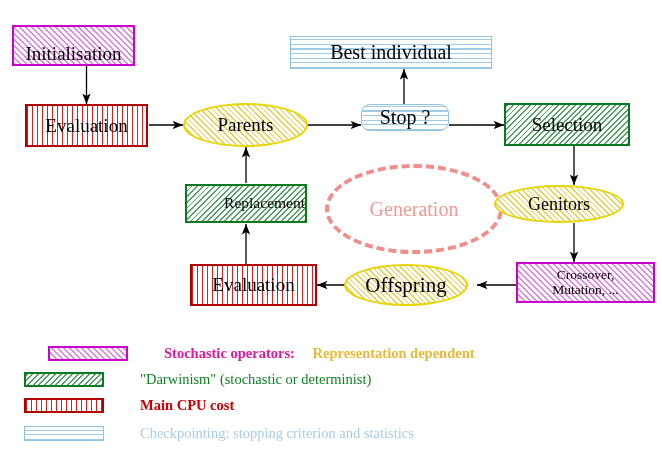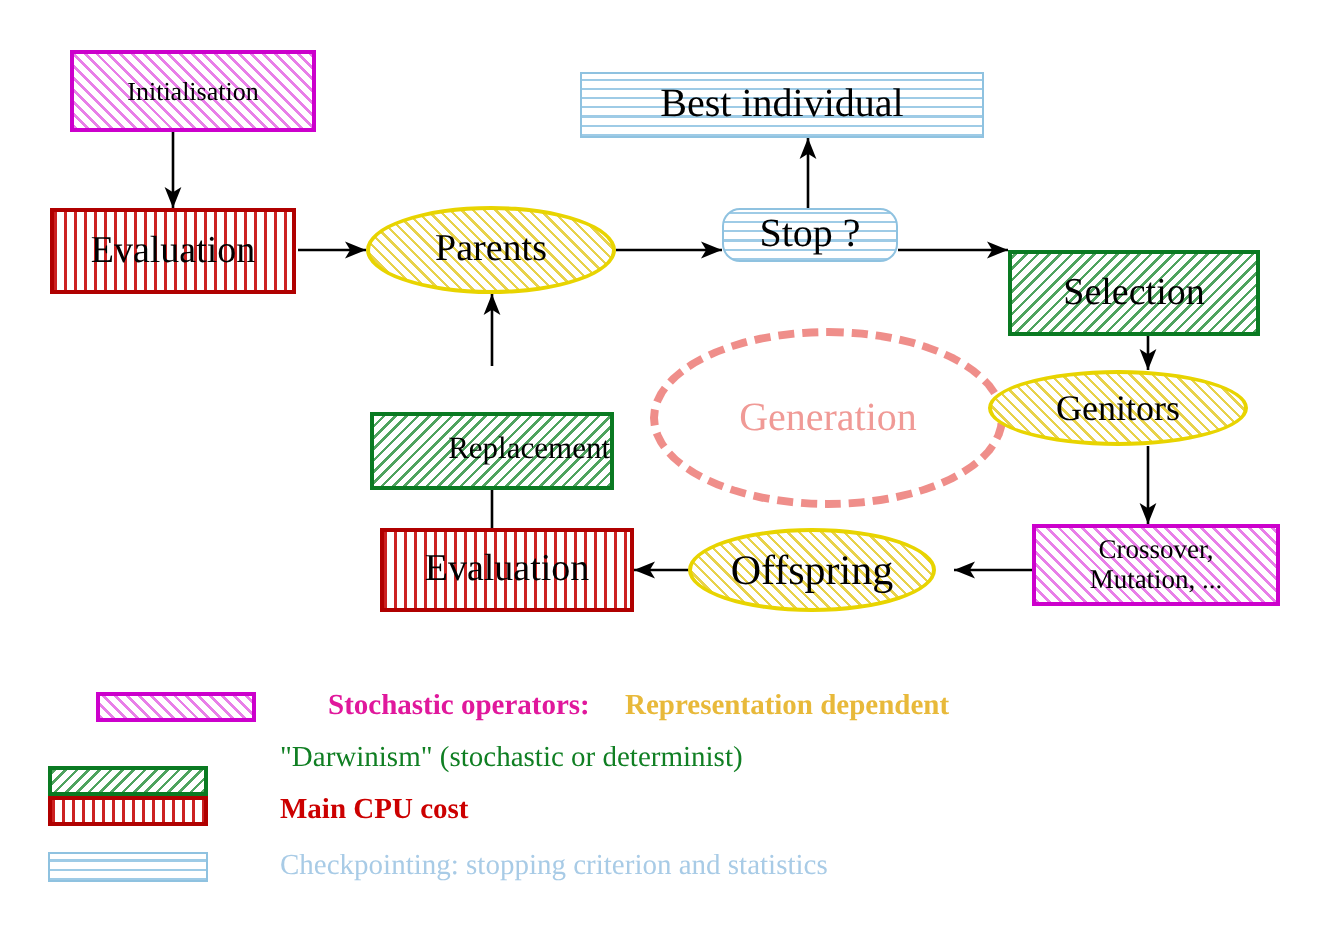--- a/index.html
+++ b/index.html
@@ -42,21 +42,20 @@
     border: 2px solid #cc00cc;
     background-color: #ffffff;
     background-image: repeating-linear-gradient(45deg,
         #e87fe8 0px, #e87fe8 1.4px, #ffffff 1.4px, #ffffff 4.2px);
   }
   .fill-green {
     border: 2px solid #0a7a22;
     background-color: #ffffff;
     background-image: repeating-linear-gradient(-45deg,
         #4fa35f 0px, #4fa35f 1.3px, #ffffff 1.3px, #ffffff 4.0px);
-    margin-top: 22px;
   }
   .fill-red {
     border: 2px solid #b00000;
     background-color: #ffffff;
     background-image: repeating-linear-gradient(90deg,
         #cc2222 0px, #cc2222 1.4px, #ffffff 1.4px, #ffffff 5.0px);
   }
   .fill-blue {
     border: 1px solid #8fc2e0;
     background-color: #ffffff;
@@ -156,21 +155,21 @@
       <line x1="246" y1="264" x2="246" y2="224"></line>
 
       <line x1="246" y1="183" x2="246" y2="147"></line>
     </g>
   </svg>
 
   <div class="gen-ellipse" style="left:325px; top:164px; width:170px; height:82px; font-size:20px;">
     <span>Generation</span>
   </div>
 
-  <div class="node fill-magenta" style="left:35px; top:25px; width:123px; height:41px; font-size:13px;">
+  <div class="node fill-magenta" style="left:12px; top:25px; width:123px; height:41px; font-size:19px;align-items:flex-end;">
     <span>Initialisation</span>
   </div>
 
   <div class="node fill-red" style="left:25px; top:104px; width:123px; height:43px; font-size:19px;">
     <span>Evaluation</span>
   </div>
 
   <div class="node ellipse fill-yellow" style="left:183px; top:103px; width:125px; height:44px; font-size:19px;">
     <span>Parents</span>
   </div>
@@ -184,21 +183,21 @@
   </div>
 
   <div class="node fill-green" style="left:504px; top:103px; width:126px; height:43px; font-size:19px;">
     <span>Selection</span>
   </div>
 
   <div class="node ellipse fill-yellow" style="left:494px; top:185px; width:130px; height:38px; font-size:18px;">
     <span>Genitors</span>
   </div>
 
-  <div class="node fill-magenta" style="left:516px; top:262px; width:124px; height:41px; font-size:13.5px; flex-direction:column;">
+  <div class="node fill-magenta" style="left:516px; top:262px; width:139px; height:41px; font-size:13.5px; flex-direction:column;">
     <span>Crossover,</span>
     <span>Mutation, ...</span>
   </div>
 
   <div class="node ellipse fill-yellow" style="left:344px; top:264px; width:124px; height:42px; font-size:21px;font-family:Liberation Serif, serif;">
     <span>Offspring</span>
   </div>
 
   <div class="node fill-red" style="left:190px; top:264px; width:127px; height:42px; font-size:19px;">
     <span>Evaluation</span>

